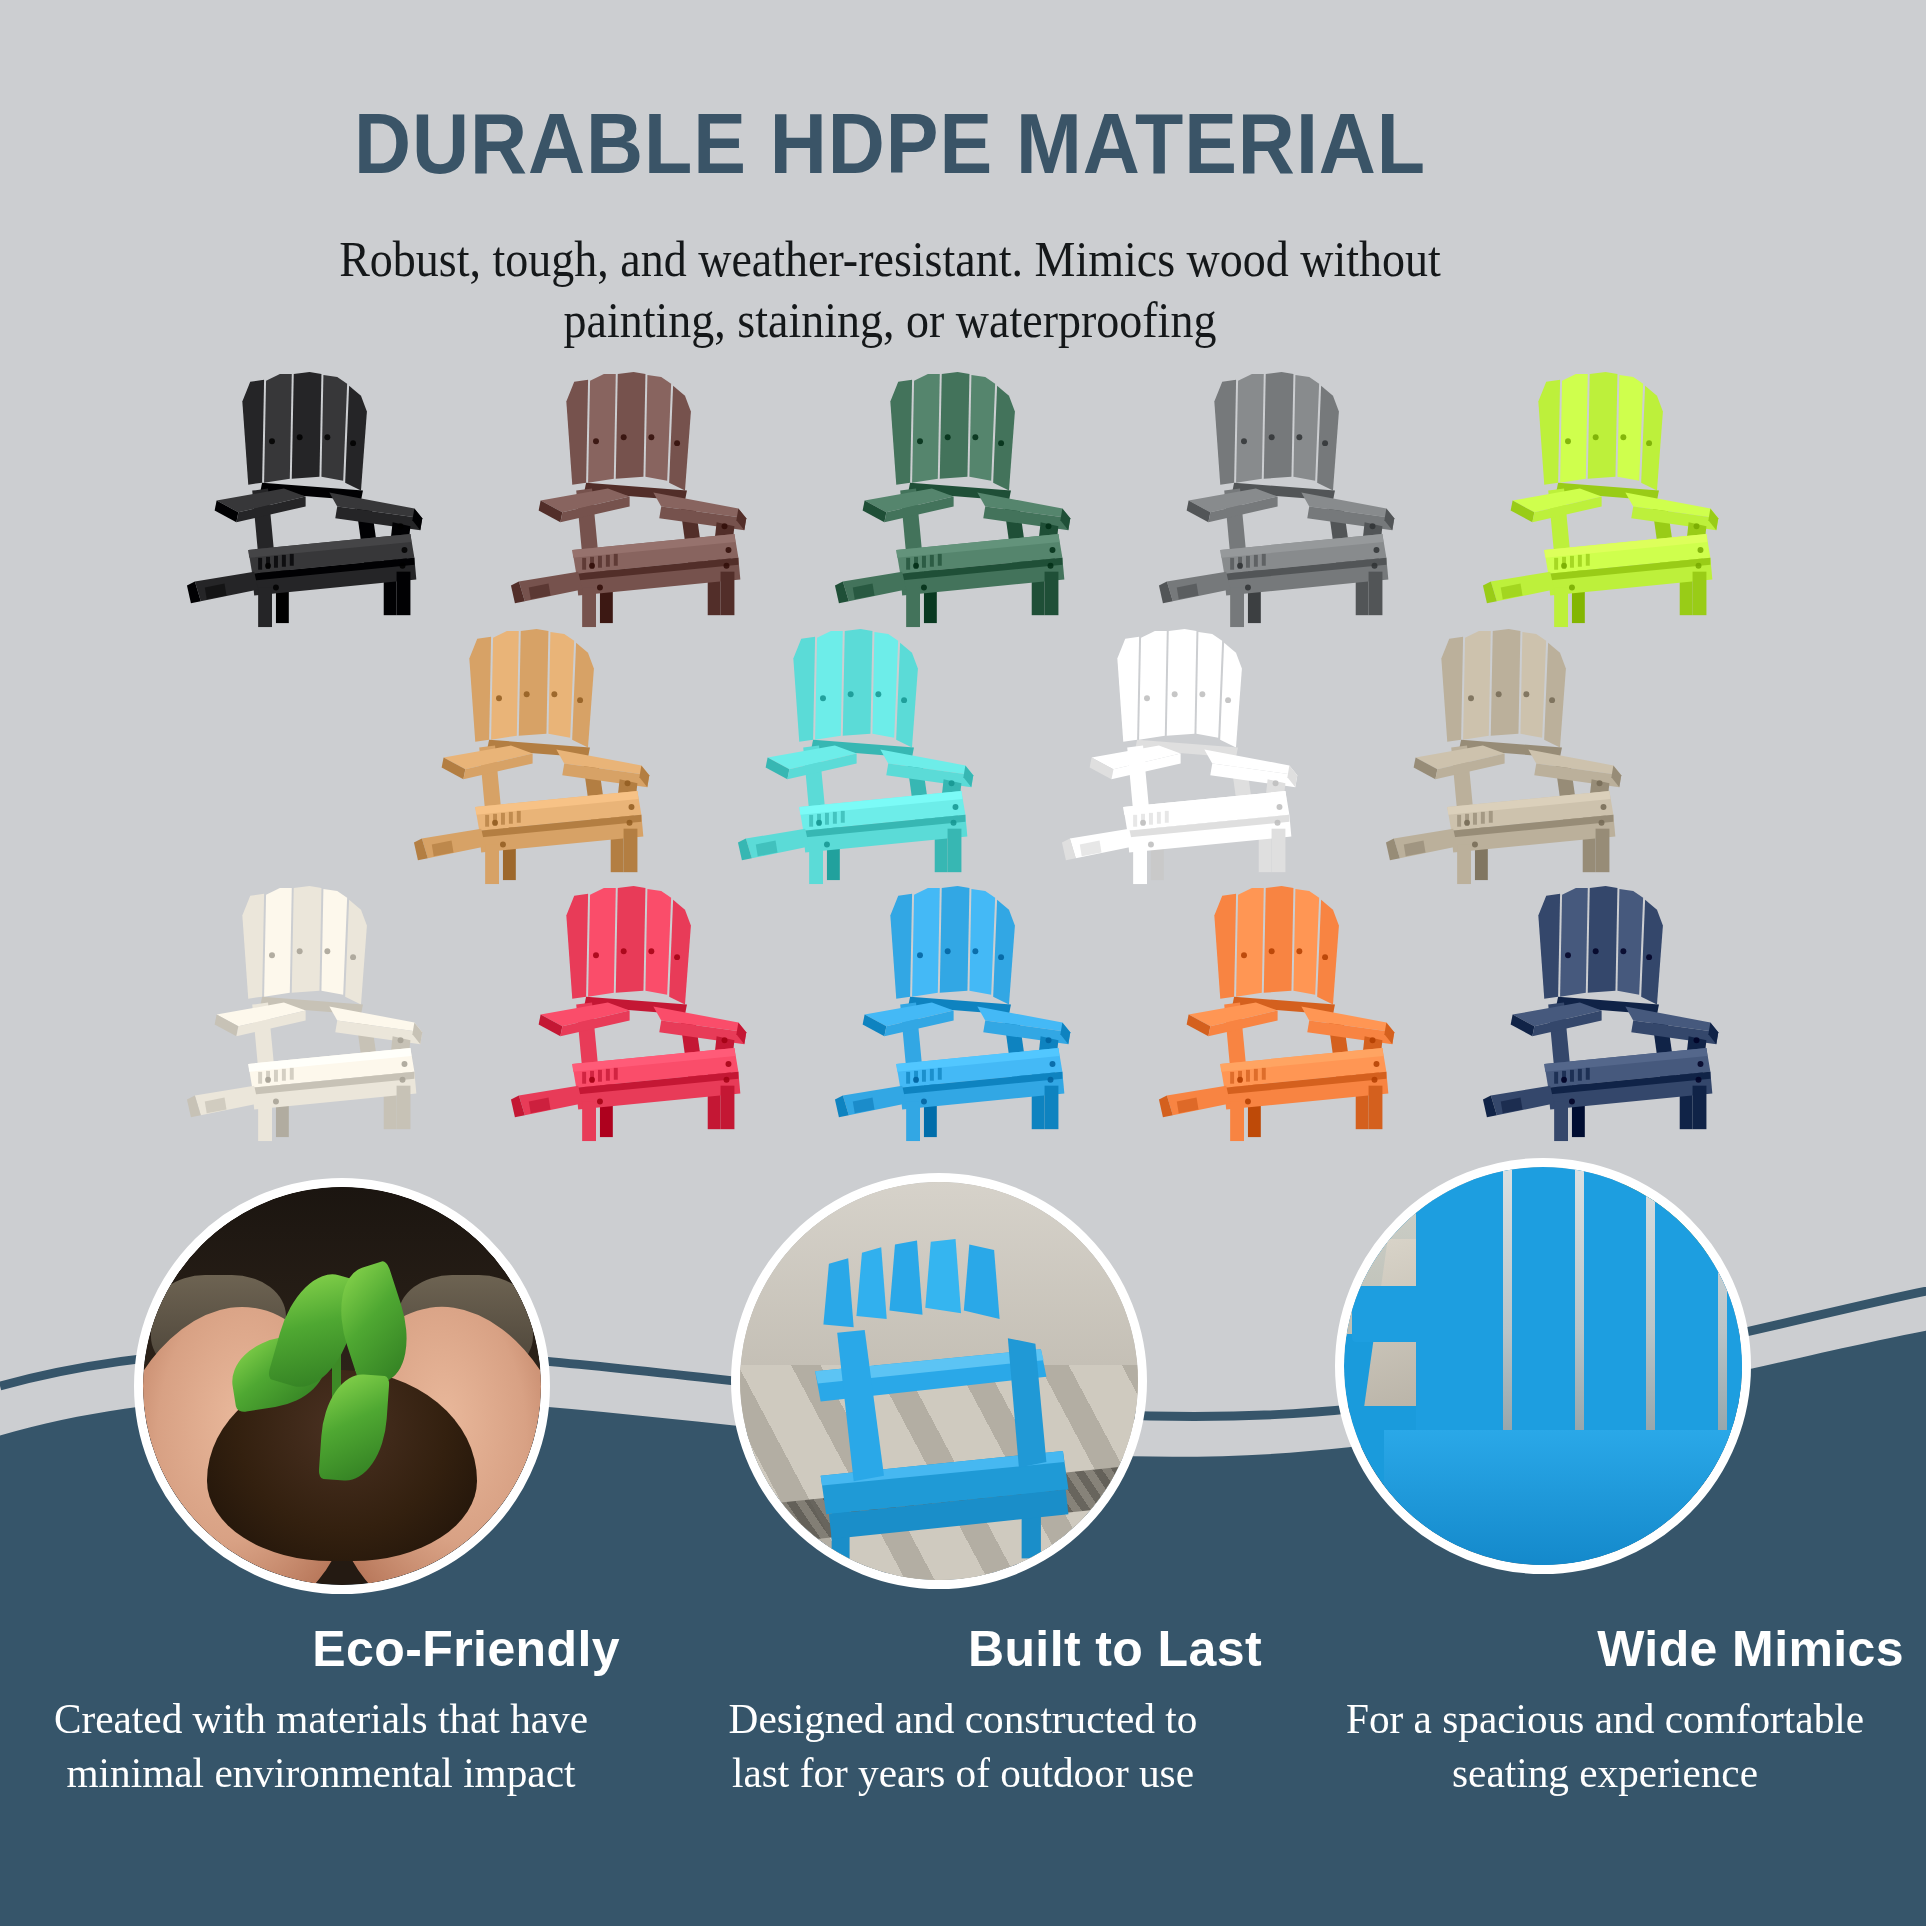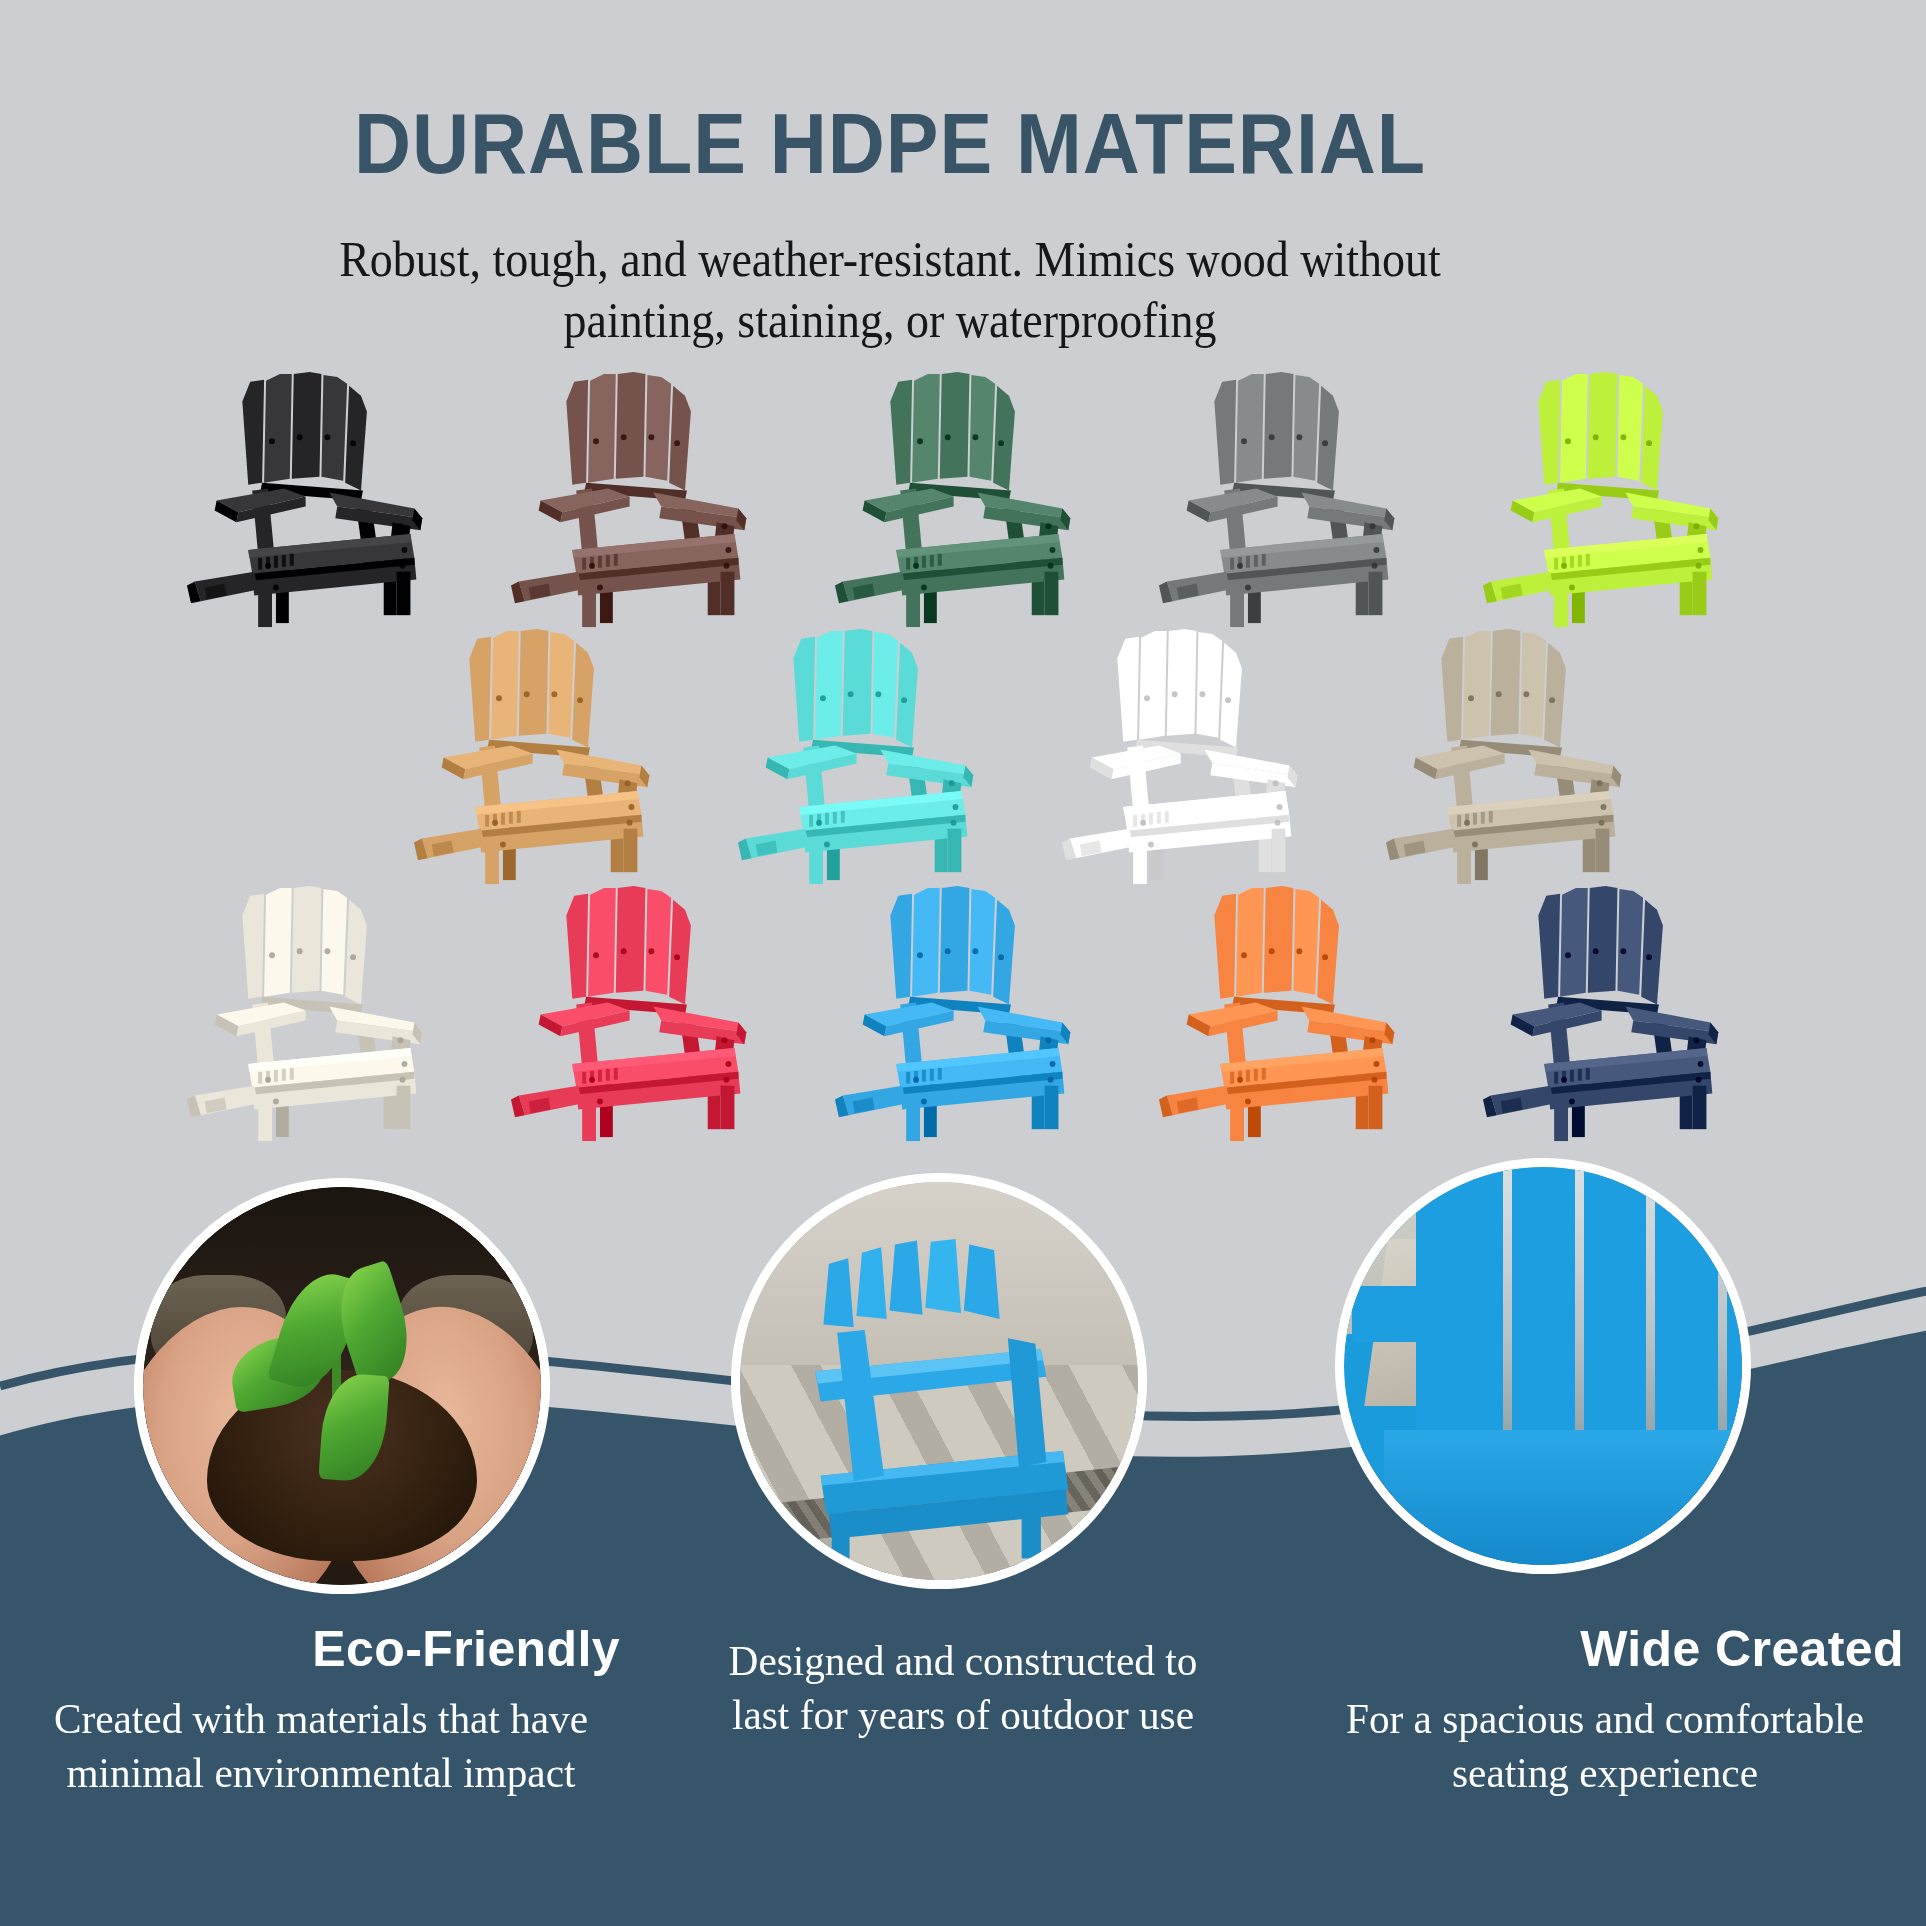--- a/index.html
+++ b/index.html
@@ -1156,26 +1156,27 @@
 
 <div id="captions">
   <div class="cap">
     <h3>Eco-Friendly</h3>
     <p>
       <span>Created with materials that have</span><br>
       <span>minimal environmental impact</span>
     </p>
   </div>
   <div class="cap">
+    <h3>Built to Last</h3>
     <p>
       <span>Designed and constructed to</span><br>
       <span>last for years of outdoor use</span>
     </p>
   </div>
   <div class="cap">
-    <h3>Wide Created</h3>
+    <h3>Wide Mimics</h3>
     <p>
       <span>For a spacious and comfortable</span><br>
       <span>seating experience</span>
     </p>
   </div>
 </div>
 
 
 </body></html>

